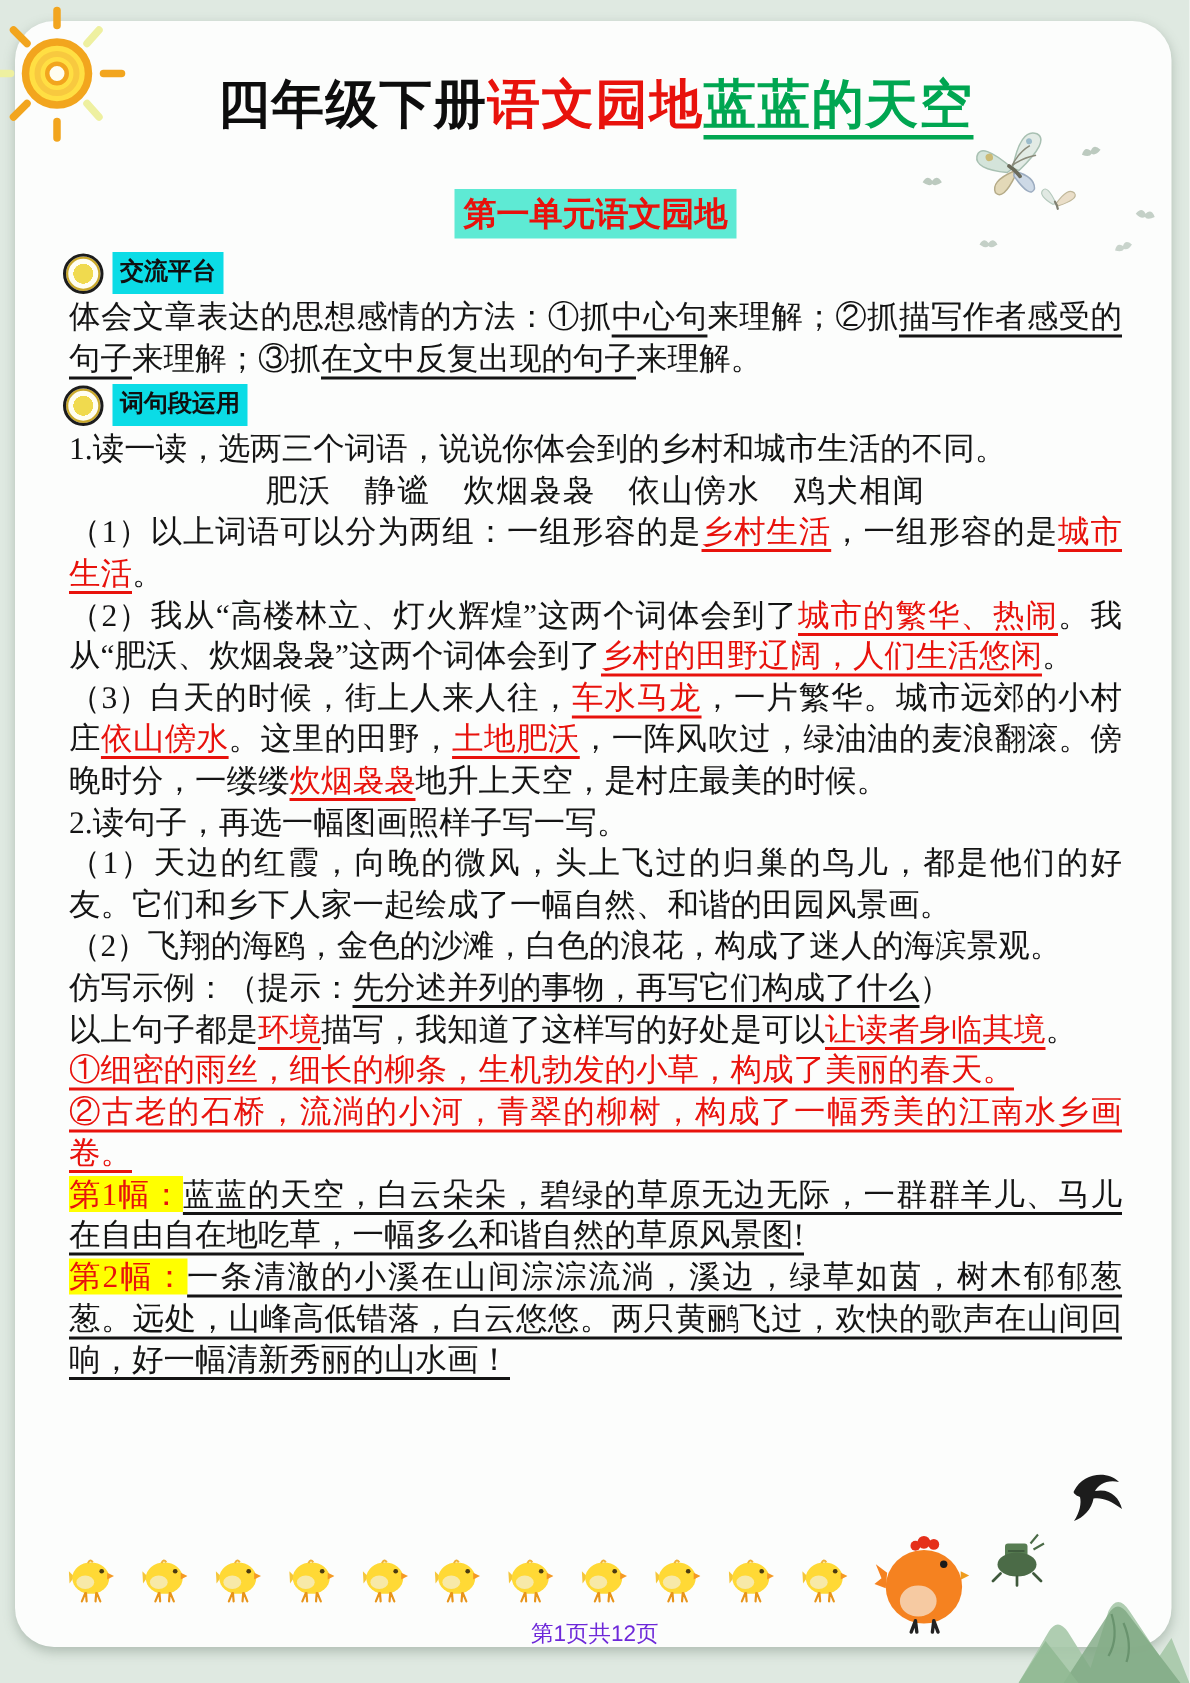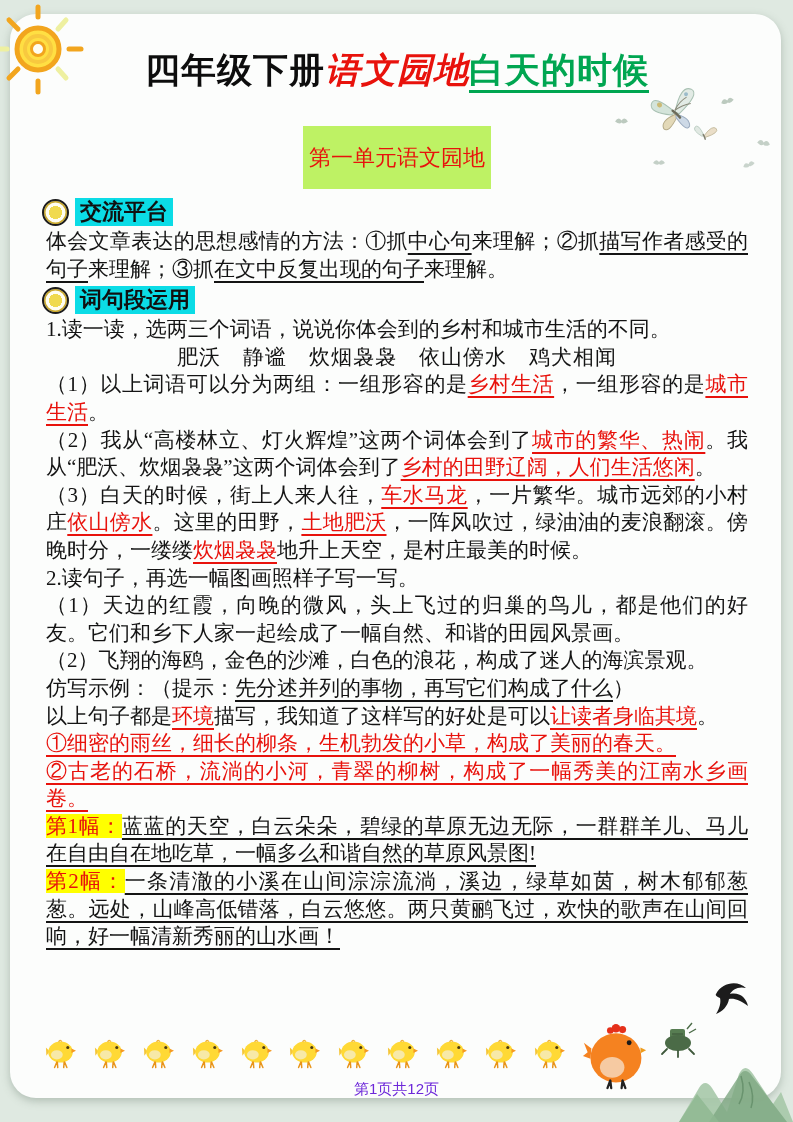--- a/index.html
+++ b/index.html
@@ -3,52 +3,52 @@
 <meta charset="utf-8">
 <style>
   html,body{margin:0;padding:0;width:793px;height:1122px;overflow:hidden;}
   body{background:#dfe9e1;font-family:"Liberation Serif","DejaVu Serif",serif;position:relative;}
   .card{position:absolute;left:10px;top:14px;right:12px;bottom:24px;background:#fcfdfc;
         border-radius:26px;box-shadow:0 3px 8px rgba(90,110,95,.35);z-index:1;}
   .inner{padding:34px 33px 0 36px;}
   
   .title{margin:0;text-align:center;font-family:"Liberation Sans","DejaVu Sans",sans-serif;
          font-weight:bold;font-size:35px;line-height:44px;letter-spacing:1px;color:#0d0d0d;}
-  .t-red{color:#e8120c;font-style:italic;}
+  .t-red{color:#e8120c;}
   .t-green{color:#00a651;border-bottom:3px solid #00a651;padding-bottom:1px;}
   
   .subtitle-row{text-align:center;margin-top:34px;}
-  .subtitle{display:inline-block;background:#bef264;color:#e8120c;font-weight:normal;
-            font-size:22px;line-height:29px;padding:17px 6px;}
+  .subtitle{display:inline-block;background:#5eead4;color:#e8120c;font-weight:bold;
+            font-size:22px;line-height:29px;padding:2px 6px;}
   
   #content{margin-top:8px;font-size:21px;line-height:27.6px;color:#141414;}
   .para{margin:0;text-align:justify;}
   .center{text-align:center;letter-spacing:1px;}
   .sec{display:flex;align-items:center;gap:6px;margin:2px 0 1px -4px;height:30px;}
   .ring{width:23px;height:23px;border-radius:50%;border:2px solid #1c1c1c;flex:0 0 auto;
         background:radial-gradient(closest-side,#f0da4e 0 57%,#fffef2 58% 100%);
         box-shadow:inset 0 0 0 1.5px #caa92c;}
-  .sec-label{background:#0bdce6;color:#101010;font-weight:bold;font-size:22px;
+  .sec-label{background:#0bdce6;color:#101010;font-weight:bold;font-size:16px;
              line-height:28px;padding:0 5px;}
   .u{text-decoration:underline;text-underline-offset:5px;text-decoration-thickness:1.5px;}
   .ru{color:#e8120c;text-decoration:underline;text-underline-offset:5px;text-decoration-thickness:1.5px;}
   .yl{background:#ffff00;color:#e8120c;}
   
   .chicks-row{position:absolute;left:45px;top:1036px;width:520px;display:flex;
               justify-content:space-between;z-index:2;}
   .footer{position:absolute;left:0;right:0;top:1080px;text-align:center;font-size:15px;
           color:#6d28d9;z-index:2;font-family:"Liberation Sans",sans-serif;}
   .deco{position:absolute;z-index:2;}
 </style>
 </head>
 <body>
 
 <div class="card">
   <div class="inner">
-    <h1 class="title"><span>四年级下册</span><span class="t-red">语文园地</span><span class="t-green">白天的时候</span></h1>
+    <h1 class="title"><span>四年级下册</span><span class="t-red">语文园地</span><span class="t-green">蓝蓝的天空</span></h1>
     <div class="subtitle-row">
       <span class="subtitle">第一单元语文园地</span>
     </div>
     <div id="content">
         <div class="sec">
           <span class="ring"></span>
           <span class="sec-label">交流平台</span>
         </div>
         <p class="para"><span>体会文章表达的思想感情的方法：①抓</span><span class="u">中心句</span><span>来理解；②抓</span><span class="u">描写作者感受的句子</span><span>来理解；③抓</span><span class="u">在文中反复出现的句子</span><span>来理解。</span></p>
         <div class="sec">

